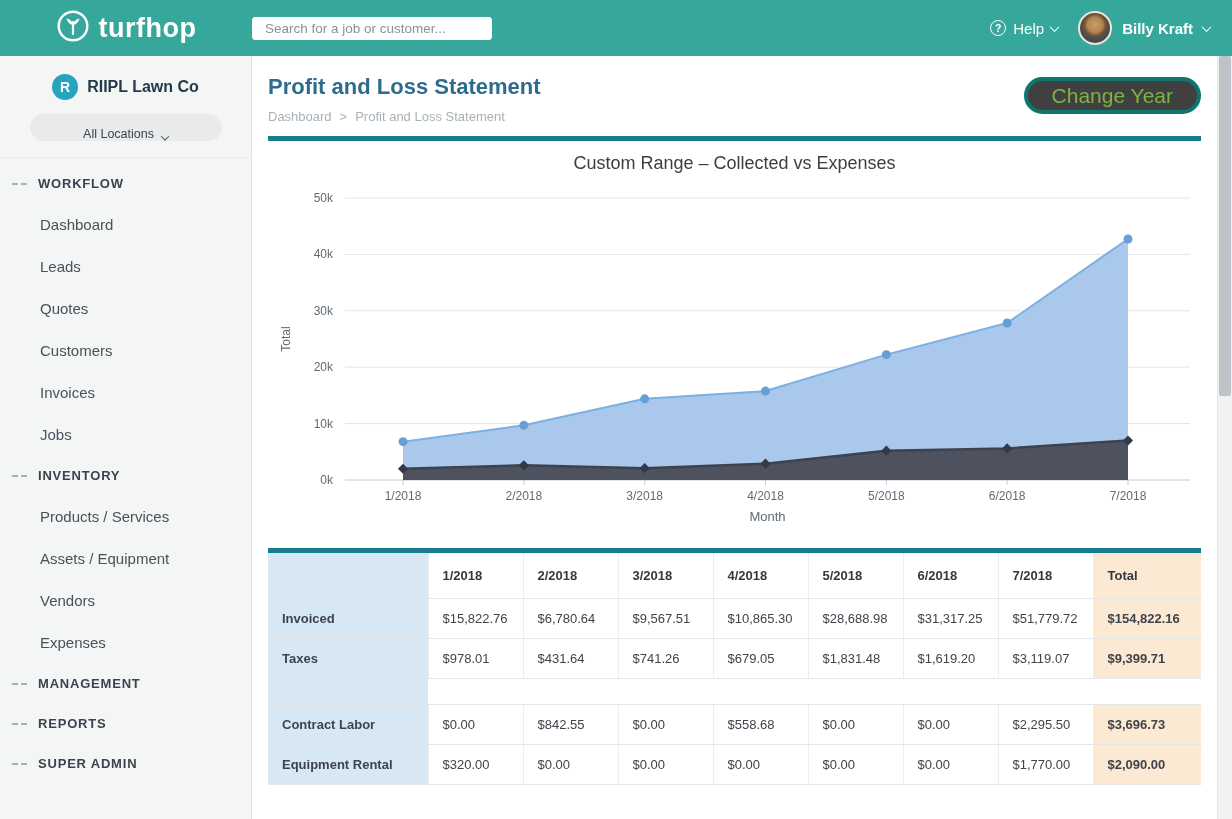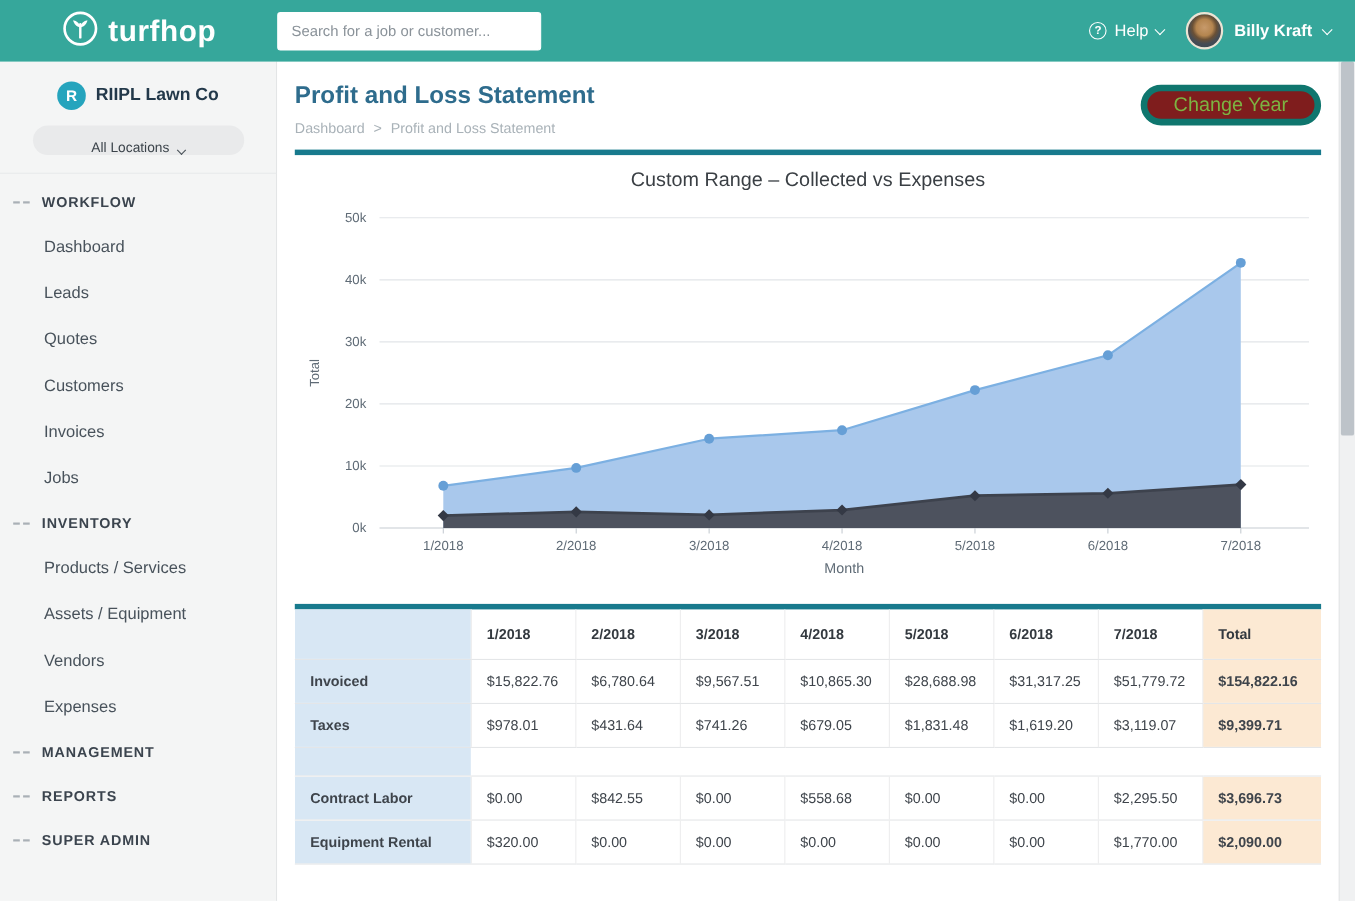--- a/index.html
+++ b/index.html
@@ -4,21 +4,21 @@
 <style>
   *{margin:0;padding:0;box-sizing:border-box;}
   html,body{width:1232px;height:819px;overflow:hidden;}
   body{font-family:"Liberation Sans","DejaVu Sans",sans-serif;background:#fff;}
   .app{width:1232px;height:819px;position:relative;overflow:hidden;background:#fff;}
 
   
   .navbar{position:absolute;top:0;left:0;right:0;height:56px;background:var(--brand-teal,#36a79b);display:flex;align-items:center;z-index:5;}
   .nav-left{width:252px;display:flex;align-items:center;justify-content:center;gap:9px;cursor:pointer;}
   .logo-text{color:#fff;font-size:27px;font-weight:600;letter-spacing:.5px;}
-  .nav-search{width:240px;height:35px;border:1px solid #fff;border-radius:3px;padding:0 12px;font-size:13.5px;color:#333;outline:none;}
+  .nav-search{width:240px;height:23px;border:1px solid #fff;border-radius:3px;padding:0 12px;font-size:13.5px;color:#333;outline:none;}
   .nav-search::placeholder{color:#8a9299;}
   .nav-right{margin-left:auto;display:flex;align-items:center;gap:20px;padding-right:22px;color:#fff;}
   .help-menu{display:flex;align-items:center;gap:7px;font-size:15px;cursor:pointer;}
   .help-icon{width:16px;height:16px;border:1.4px solid #fff;border-radius:50%;font-size:10.5px;display:flex;align-items:center;justify-content:center;font-weight:700;}
   .chev{width:7px;height:7px;border-right:1.8px solid currentColor;border-bottom:1.8px solid currentColor;transform:rotate(45deg) translate(-1px,-1px);display:inline-block;}
   .user-menu{display:flex;align-items:center;gap:10px;font-size:15px;font-weight:700;cursor:pointer;}
   .avatar{width:34px;height:34px;border-radius:50%;border:2px solid #ece4d4;flex:0 0 auto;
     background:radial-gradient(circle at 50% 40%, #c79a6b 0%, #b4854f 32%, #6b5136 47%, #454c55 64%, #3a4149 100%);}
 
   
@@ -34,21 +34,21 @@
   .tick{position:absolute;left:12px;top:50%;transform:translateY(-50%);display:flex;gap:3px;}
   .tick i{width:6px;height:2px;background:#a9b0b6;display:block;}
   .nav-item{height:42px;line-height:42px;padding-left:40px;font-size:15px;color:#48525b;cursor:pointer;}
 
   
   .main{position:absolute;top:56px;left:252px;right:15px;bottom:0;background:#fff;padding:18px 16px 0;overflow:hidden;}
   .page-head{position:relative;padding-bottom:12px;}
   .page-head h1{font-size:22px;font-weight:600;color:var(--heading-blue,#2e6c8d);}
   .breadcrumb{margin-top:9px;font-size:13px;color:#a9b2b8;display:flex;gap:8px;align-items:center;}
   .crumb{cursor:pointer;}
-  .change-year{position:absolute;right:0;top:3px;height:37px;padding:0 24px;border:6px solid #0f766e;border-radius:19px;background:#7f1d1d;color:var(--button-green,#7cb342);font-size:18px;font-family:inherit;cursor:pointer;}
+  .change-year{position:absolute;right:0;top:3px;height:37px;padding:0 24px;border:4px solid #0f766e;border-radius:19px;background:#404040;color:var(--button-green,#7cb342);font-size:21px;font-family:inherit;cursor:pointer;}
   .teal-bar{height:5px;background:var(--accent-teal,#187a8d);}
   .chart-card{padding-top:12px;}
   .chart-title{text-align:center;font-size:18px;color:#3a3f44;font-weight:500;padding-bottom:4px;}
 
   
   .pl-table{width:933px;border-collapse:collapse;table-layout:fixed;font-size:13px;}
   .pl-table th,.pl-table td{text-align:left;padding:0 14px;border-bottom:1px solid #e4e6e8;border-left:1px solid #ededee;white-space:nowrap;overflow:hidden;}
   .pl-table th{height:45px;font-weight:700;color:#33393f;}
   .pl-table td{height:40px;color:#3e444b;}
   .label-cell{background:var(--table-label-bg,#d8e7f4);font-weight:700;color:#333a41;border-left:none!important;}

